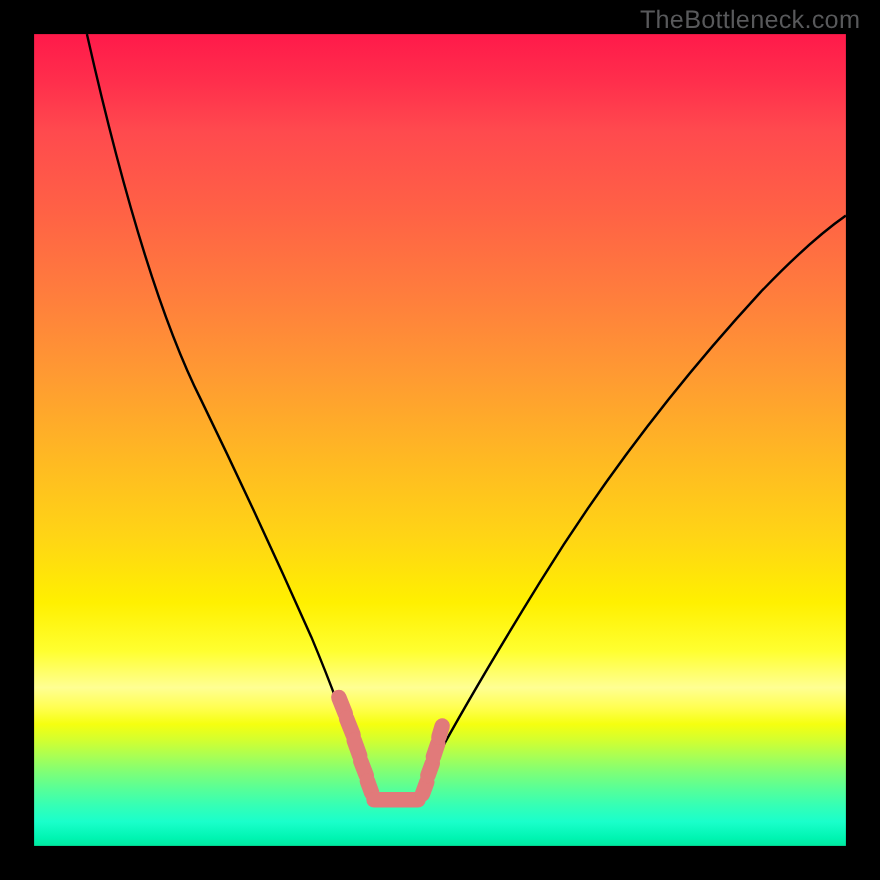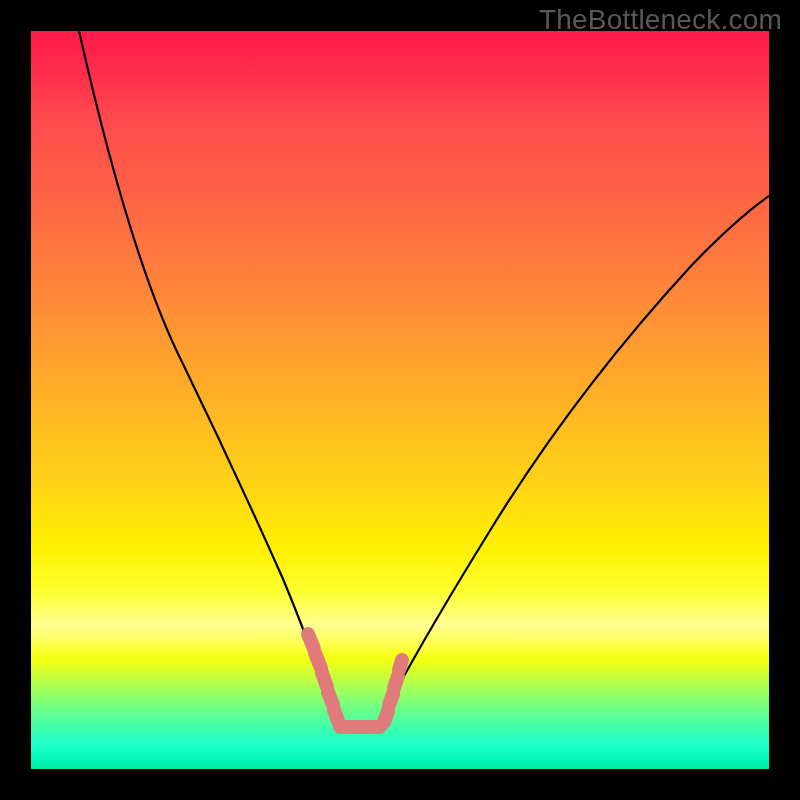--- a/index.html
+++ b/index.html
@@ -8,21 +8,21 @@
     width: 800px;
     height: 800px;
     background: #000;
     position: relative;
     font-family: Arial, Helvetica, sans-serif;
   }
   .attribution {
     position: absolute;
     top: 4px;
     right: 18px;
-    font-size: 28px;
+    font-size: 23px;
     color: #58595b;
     font-weight: 400;
     letter-spacing: 0.2px;
     z-index: 10;
   }
   .plot-frame {
     position: absolute;
     left: 31px;
     top: 31px;
     width: 738px;

